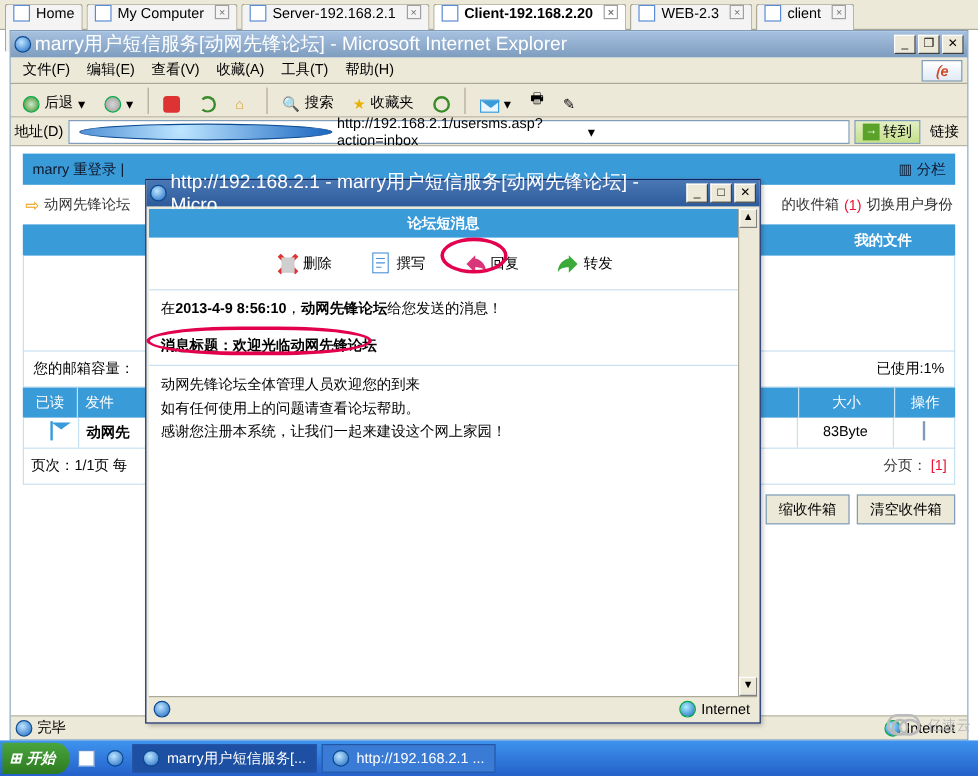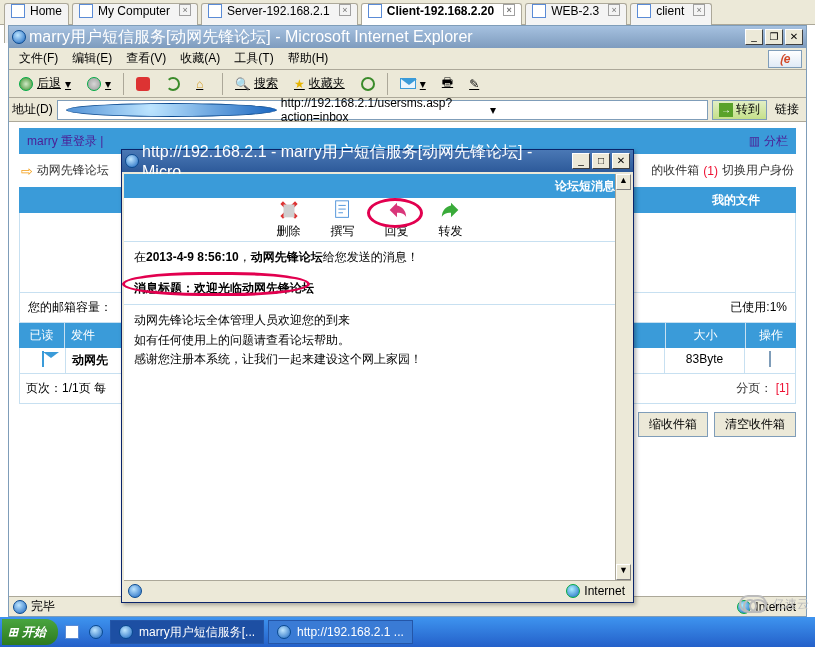--- a/index.html
+++ b/index.html
@@ -16,54 +16,54 @@
 .ie-window { position:absolute; top:25px; left:8px; right:8px; bottom:30px; border:1px solid #7f9db9; background:#fff; display:flex; flex-direction:column; }
 .titlebar { height:22px; background:linear-gradient(#a6c1e0,#7e9cbe); color:#fff; display:flex; align-items:center; padding:0 3px; }
 .titlebar.popup-tb { background:linear-gradient(#4a78b5,#2d5a9a); }
 .tb-text { flex:1; padding-left:3px; font-size:16px; }
 .tb-btns { display:flex; gap:2px; }
 .tb-btn { width:18px; height:16px; background:#ece9d8; border:1px solid #fff; border-right-color:#404040; border-bottom-color:#404040; color:#000; text-align:center; font-size:10px; line-height:14px; cursor:pointer; }
 .menubar { height:22px; background:#ece9d8; display:flex; align-items:center; padding-left:4px; gap:2px; border-bottom:1px solid #aca899; }
 .menu-item { padding:2px 6px; cursor:pointer; }
 .ie-logo { margin-left:auto; margin-right:4px; width:34px; height:18px; background:linear-gradient(#fff,#e0eaf6); border:1px solid #7f9db9; display:flex; align-items:center; justify-content:center; font-weight:bold; color:#d24726; font-style:italic; }
 .toolbar { height:28px; background:#ece9d8; display:flex; align-items:center; padding:0 4px; gap:4px; border-bottom:1px solid #aca899; }
-.tbtn { height:22px; padding:0 5px; display:flex; align-items:center; gap:4px; border:1px solid transparent; cursor:pointer;text-decoration:underline; }
+.tbtn { height:22px; padding:0 5px; display:flex; align-items:flex-end; gap:4px; border:1px solid transparent; cursor:pointer; }
 .sep { width:1px; height:22px; background:#aca899; margin:0 2px; }
 .addrbar { height:24px; background:#ece9d8; display:flex; align-items:center; padding:0 3px; gap:4px; border-bottom:1px solid #aca899; }
 .addr-input { flex:1; height:20px; border:1px solid #7f9db9; padding:0 8px; display:flex; align-items:center; background:#fff; }
 .addr-input span { flex:1; }
 .go-btn { height:20px; padding:0 6px; background:linear-gradient(#e3efc5,#c5e08a); border:1px solid #7f9db9; color:#000; display:flex; align-items:center; gap:3px; cursor:pointer; }
 .go-arrow { width:14px; height:14px; background:#5aa22a; color:#fff; text-align:center; line-height:14px; font-size:10px; }
 .link { color:#000; cursor:pointer; padding:0 4px;font-family:Liberation Serif, serif; }
 
 
 .viewport { flex:1; background:#fff; overflow:hidden; position:relative; padding:6px 10px; }
-.forum-hdr { height:26px; background:#3a9bd9; color:#4c1d95; display:flex; align-items:center; padding:0 8px; justify-content:space-between; }
+.forum-hdr { height:26px; background:#3a9bd9; color:#0f172a; display:flex; align-items:center; padding:0 8px; justify-content:space-between; }
 .split-btn { display:flex; align-items:center; gap:4px; }
 .nav-line { padding:8px 2px; color:#333; display:flex; align-items:center; gap:4px; }
 .nav-arrow { color:#f39c12; font-size:14px; }
 .red { color:#e13; }
 .blue-bar { height:26px; background:#3a9bd9; color:#fff; display:flex; align-items:center; }
 .blue-bar .cell { flex:1; text-align:center; font-weight:bold; }
 .info-row { padding:6px 8px; border:1px solid #c7e0f1; border-top:none; display:flex; justify-content:space-between; }
 .tbl-head { background:#3a9bd9; color:#fff; display:flex; }
 .th, .td { padding:4px 6px; border-right:1px solid #c7e0f1; text-align:center; }
 .tbl-row { display:flex; border:1px solid #c7e0f1; border-top:none; }
 .pager { padding:6px; border:1px solid #c7e0f1; border-top:none; display:flex; justify-content:space-between; }
 .pager .pg-r { color:#333; }
 .pager .pg-r .cur { color:#e13; }
 .action-btns { padding:8px 0; display:flex; gap:6px; justify-content:flex-end; }
 .f-btn { padding:3px 10px; border:1px solid #7f9db9; background:#ece9d8; cursor:pointer; }
 
 
 .popup { position:absolute; top:149px; left:121px; width:513px; height:454px; border:1px solid #0a246a; background:#ece9d8; display:flex; flex-direction:column; box-shadow:2px 2px 4px rgba(0,0,0,0.3); }
 .popup-body { flex:1; background:#fff; margin:2px; overflow:hidden; display:flex; flex-direction:column; }
-.p-hdr { height:24px; background:#3a9bd9; color:#fff; text-align:right; line-height:24px; font-weight:bold; }
+.p-hdr { height:24px; background:#3a9bd9; color:#fff; text-align:center; line-height:24px; font-weight:bold; }
 .p-tools { height:44px; display:flex; align-items:center; justify-content:center; gap:30px; border-bottom:1px solid #c7e0f1; }
-.p-tool { display:flex; flex-direction:column; align-items:center; gap:2px; cursor:pointer; font-size:12px; }
+.p-tool { display:flex; flex-direction:row; align-items:center; gap:2px; cursor:pointer; font-size:12px; }
 .p-tool-ico { width:22px; height:22px; }
 .reply-circle { position:absolute; border:3px solid #e2004f; border-radius:50%; width:56px; height:30px; left:367px; top:198px; pointer-events:none; }
 .title-circle { position:absolute; border:3px solid #e2004f; border-radius:50%/60%; width:188px; height:24px; left:122px; top:272px; pointer-events:none; }
 .p-line { padding:6px 10px; line-height:1.6; }
 .p-statusbar { height:20px; background:#ece9d8; border-top:1px solid #aca899; display:flex; align-items:center; font-size:11px; }
 .p-statusbar .zone { margin-left:auto; padding-right:6px; display:flex; align-items:center; gap:4px; }
 
 
 .ie-status { height:20px; background:#ece9d8; border-top:1px solid #aca899; display:flex; align-items:center; font-size:11px; padding:0 4px; }
 .ie-status .zone { margin-left:auto; padding-right:6px; display:flex; align-items:center; gap:4px;}

